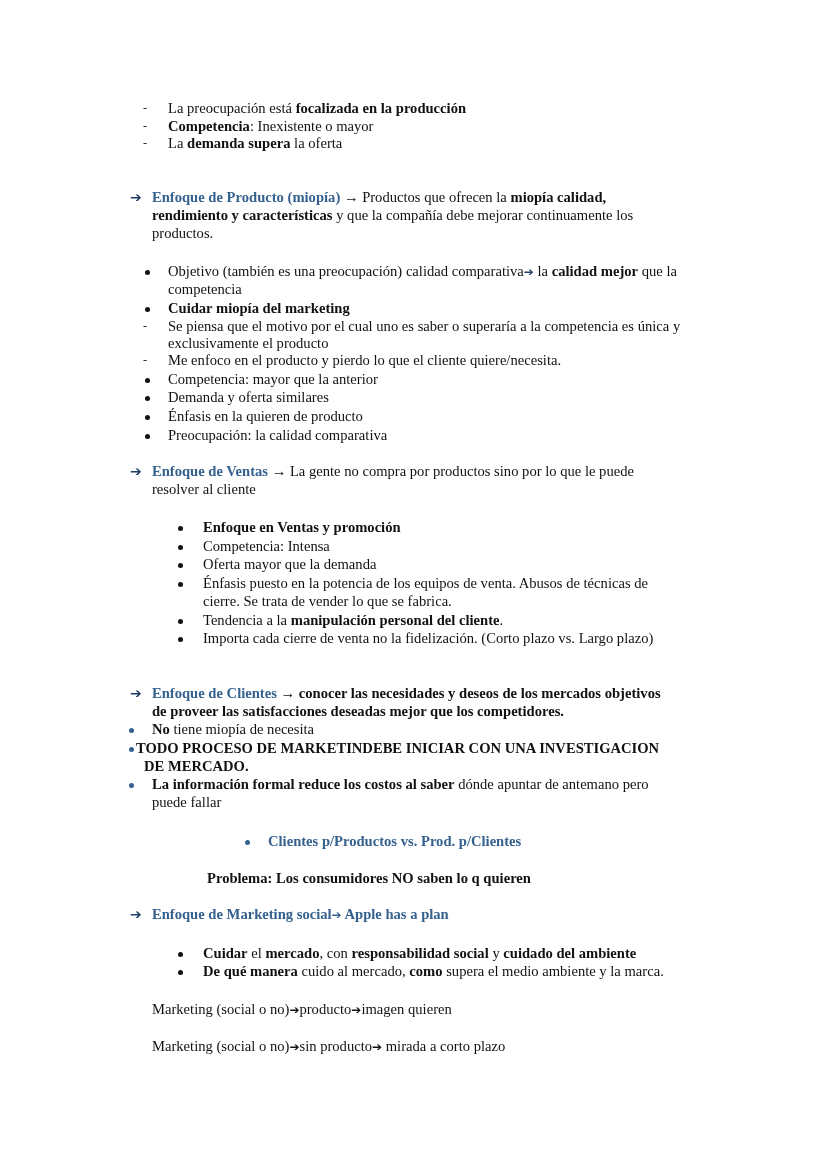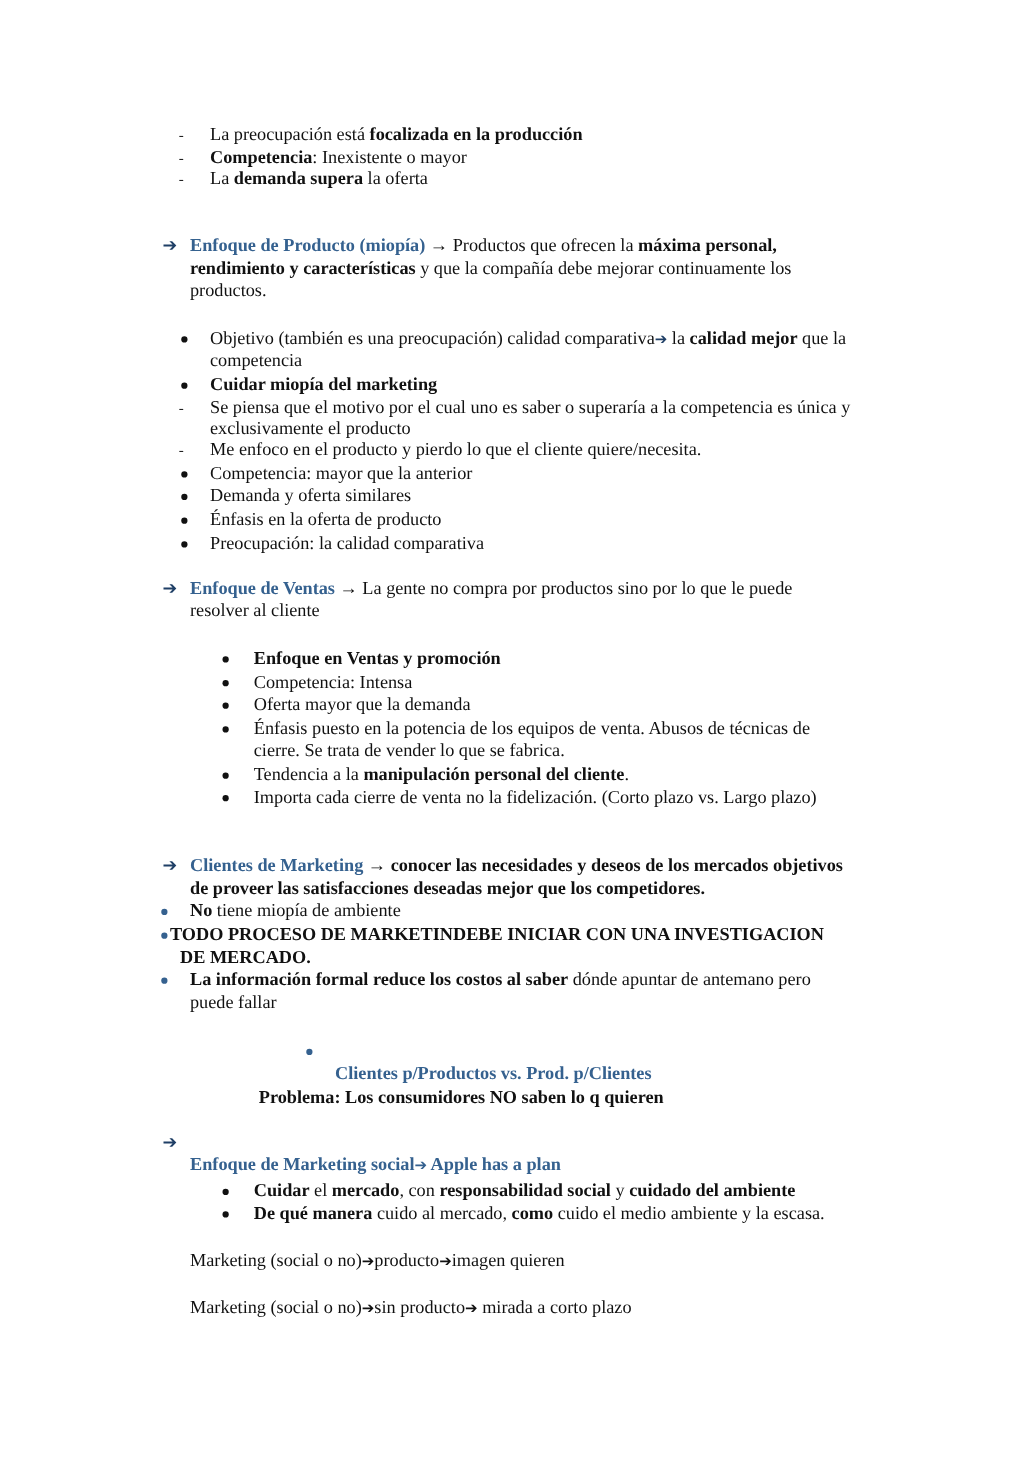--- a/index.html
+++ b/index.html
@@ -3,41 +3,41 @@
 <meta charset="utf-8">
 <style>
   html, body { margin: 0; padding: 0; background: #ffffff; }
   body {
     width: 828px; height: 1171px; position: relative; overflow: hidden;
     font-family: "Liberation Serif", "DejaVu Serif", serif;
     font-size: 14.6px; color: #111111;
   }
   .line { position: absolute; white-space: nowrap; line-height: 18px; }
   .b { font-weight: bold; }
-  .blue { color: #35618f; margin-top: 18px; }
+  .blue { color: #35618f; }
   .arrow { color: #1f3f66; font-weight: bold; font-family: "DejaVu Sans", sans-serif; font-size: 14px; }
   .marker { position: absolute; line-height: 18px; }
   .dot::before { content: ""; display: inline-block; width: 5px; height: 5px; border-radius: 50%; background: #111; vertical-align: middle; }
   .dot.bluedot::before { background: #35618f; }
   .dash { font-size: 12px; color: #222; }
 </style>
 </head>
 <body>
 
 <span class="marker dash" style="left:143px;top:99px">-</span>
 <div class="line" style="left:168px;top:99px"><span>La preocupación está </span><span class="b">focalizada en la producción</span></div>
 
 <span class="marker dash" style="left:143px;top:117px">-</span>
 <div class="line" style="left:168px;top:117px"><span class="b">Competencia</span><span>: Inexistente o mayor</span></div>
 
 <span class="marker dash" style="left:143px;top:134px">-</span>
 <div class="line" style="left:168px;top:134px"><span>La </span><span class="b">demanda supera</span><span> la oferta</span></div>
 
 <span class="marker arrow" style="left:130px;top:188px">➔</span>
-<div class="line" style="left:152px;top:188px"><span class="b blue">Enfoque de Producto (miopía)</span><span> → Productos que ofrecen la </span><span class="b">máxima personal,</span></div>
+<div class="line" style="left:152px;top:188px"><span class="b blue">Enfoque de Producto (miopía)</span><span> → Productos que ofrecen la </span><span class="b">miopía calidad,</span></div>
 <div class="line" style="left:152px;top:206px"><span class="b">rendimiento y características</span><span> y  que la compañía debe mejorar  continuamente los</span></div>
 <div class="line" style="left:152px;top:224px">productos.</div>
 
 <span class="marker dot" style="left:145px;top:262px"></span>
 <div class="line" style="left:168px;top:262px"><span>Objetivo (también es una preocupación) calidad comparativa</span><span class="arrow" style="font-size:12px">➔</span><span> la </span><span class="b">calidad mejor</span><span> que la</span></div>
 <div class="line" style="left:168px;top:280px">competencia</div>
 
 <span class="marker dot" style="left:145px;top:299px"></span>
 <div class="line b" style="left:168px;top:299px">Cuidar miopía del marketing</div>
 
@@ -46,21 +46,21 @@
 <div class="line" style="left:168px;top:334px">exclusivamente el producto</div>
 
 <span class="marker dash" style="left:143px;top:351px">-</span>
 <div class="line" style="left:168px;top:351px">Me enfoco en el producto y pierdo lo que el cliente quiere/necesita.</div>
 
 <span class="marker dot" style="left:145px;top:370px"></span>
 <div class="line" style="left:168px;top:370px">Competencia: mayor que la anterior</div>
 <span class="marker dot" style="left:145px;top:388px"></span>
 <div class="line" style="left:168px;top:388px">Demanda y oferta similares</div>
 <span class="marker dot" style="left:145px;top:407px"></span>
-<div class="line" style="left:168px;top:407px">Énfasis en la oferta de producto</div>
+<div class="line" style="left:168px;top:407px">Énfasis en la quieren de producto</div>
 <span class="marker dot" style="left:145px;top:426px"></span>
 <div class="line" style="left:168px;top:426px">Preocupación: la calidad comparativa</div>
 
 <span class="marker arrow" style="left:130px;top:462px">➔</span>
 <div class="line" style="left:152px;top:462px"><span class="b blue">Enfoque de Ventas</span><span> → La gente no compra por productos sino por lo que le puede</span></div>
 <div class="line" style="left:152px;top:480px">resolver al cliente</div>
 
 <span class="marker dot" style="left:178px;top:518px"></span>
 <div class="line b" style="left:203px;top:518px">Enfoque en Ventas y promoción</div>
 <span class="marker dot" style="left:178px;top:537px"></span>
@@ -69,40 +69,40 @@
 <div class="line" style="left:203px;top:555px">Oferta mayor que la demanda</div>
 <span class="marker dot" style="left:178px;top:574px"></span>
 <div class="line" style="left:203px;top:574px">Énfasis puesto en la potencia de los equipos de venta. Abusos de técnicas de</div>
 <div class="line" style="left:203px;top:592px">cierre. Se trata de vender lo que se fabrica.</div>
 <span class="marker dot" style="left:178px;top:611px"></span>
 <div class="line" style="left:203px;top:611px"><span>Tendencia a la </span><span class="b">manipulación personal del cliente</span><span>.</span></div>
 <span class="marker dot" style="left:178px;top:629px"></span>
 <div class="line" style="left:203px;top:629px">Importa cada cierre de venta no la fidelización. (Corto plazo vs. Largo plazo)</div>
 
 <span class="marker arrow" style="left:130px;top:684px">➔</span>
-<div class="line" style="left:152px;top:684px"><span class="b blue">Clientes de Marketing</span><span class="b"> → conocer las necesidades y deseos de los mercados objetivos</span></div>
+<div class="line" style="left:152px;top:684px"><span class="b blue">Enfoque de Clientes</span><span class="b"> → conocer las necesidades y deseos de los mercados objetivos</span></div>
 <div class="line b" style="left:152px;top:702px">de proveer las satisfacciones deseadas mejor que los competidores.</div>
 
 <span class="marker dot bluedot" style="left:129px;top:720px"></span>
-<div class="line" style="left:152px;top:720px"><span class="b">No</span><span> tiene miopía de ambiente</span></div>
+<div class="line" style="left:152px;top:720px"><span class="b">No</span><span> tiene miopía de necesita</span></div>
 <span class="marker dot bluedot" style="left:129px;top:739px"></span>
 <div class="line b" style="left:136px;top:739px">TODO PROCESO DE MARKETINDEBE INICIAR CON UNA INVESTIGACION</div>
 <div class="line b" style="left:144px;top:757px">DE MERCADO.</div>
 <span class="marker dot bluedot" style="left:129px;top:775px"></span>
 <div class="line" style="left:152px;top:775px"><span class="b">La información formal reduce los costos al saber</span><span> dónde apuntar de antemano pero</span></div>
 <div class="line" style="left:152px;top:793px">puede fallar</div>
 
 <span class="marker dot bluedot" style="left:245px;top:832px"></span>
 <div class="line b blue" style="left:268px;top:832px">Clientes p/Productos vs. Prod. p/Clientes</div>
 
 <div class="line b" style="left:207px;top:869px">Problema: Los consumidores NO saben lo q quieren</div>
 
 <span class="marker arrow" style="left:130px;top:905px">➔</span>
 <div class="line b blue" style="left:152px;top:905px"><span>Enfoque de Marketing social</span><span class="arrow" style="color:#35618f;font-size:12px">➔</span><span> Apple has a plan</span></div>
 
 <span class="marker dot" style="left:178px;top:944px"></span>
 <div class="line" style="left:203px;top:944px"><span class="b">Cuidar</span><span> el </span><span class="b">mercado</span><span>, con </span><span class="b">responsabilidad social</span><span> y </span><span class="b">cuidado del ambiente</span></div>
 <span class="marker dot" style="left:178px;top:962px"></span>
-<div class="line" style="left:203px;top:962px"><span class="b">De qué manera</span><span> cuido al mercado, </span><span class="b">como</span><span> cuido el medio ambiente y la escasa.</span></div>
+<div class="line" style="left:203px;top:962px"><span class="b">De qué manera</span><span> cuido al mercado, </span><span class="b">como</span><span> supera el medio ambiente y la marca.</span></div>
 
 <div class="line" style="left:152px;top:1000px"><span>Marketing (social o no)</span><span class="arrow" style="font-size:12px;color:#111">➔</span><span>producto</span><span class="arrow" style="font-size:12px;color:#111">➔</span><span>imagen quieren</span></div>
 
 <div class="line" style="left:152px;top:1037px"><span>Marketing (social o no)</span><span class="arrow" style="font-size:12px;color:#111">➔</span><span>sin producto</span><span class="arrow" style="font-size:12px;color:#111">➔</span><span> mirada a corto plazo</span></div>
 
 </body></html>

